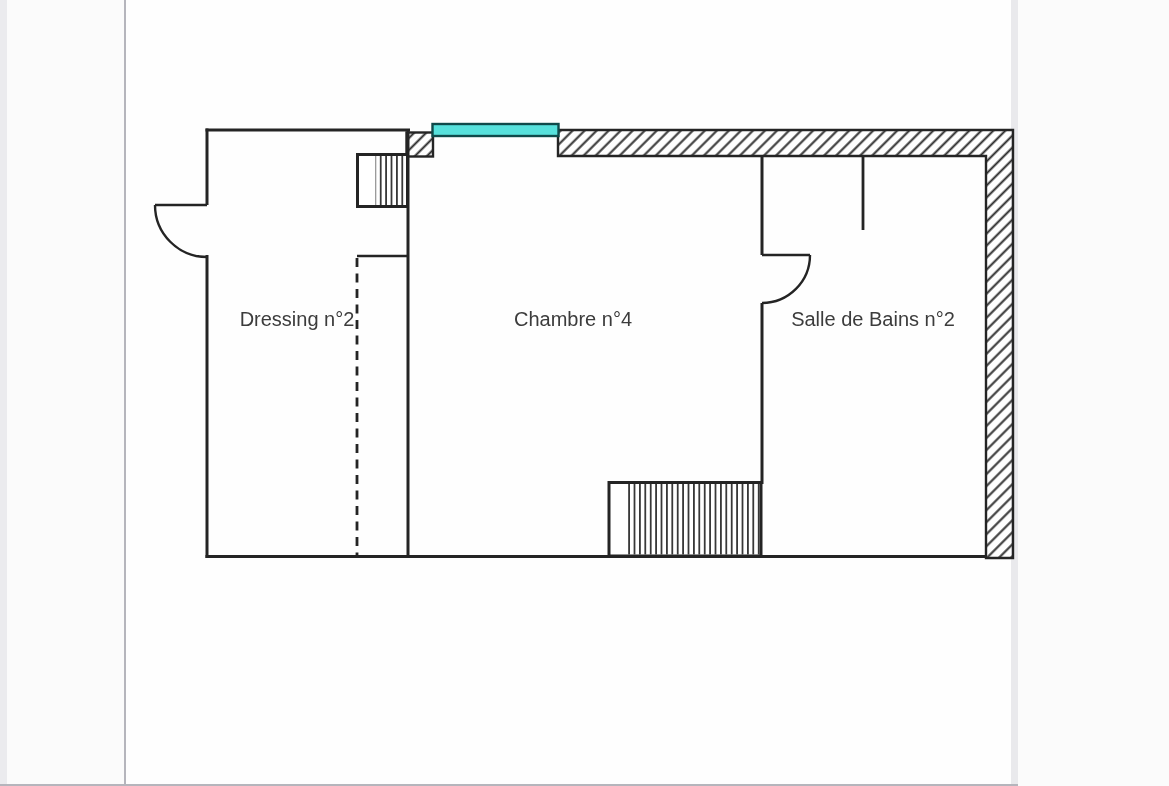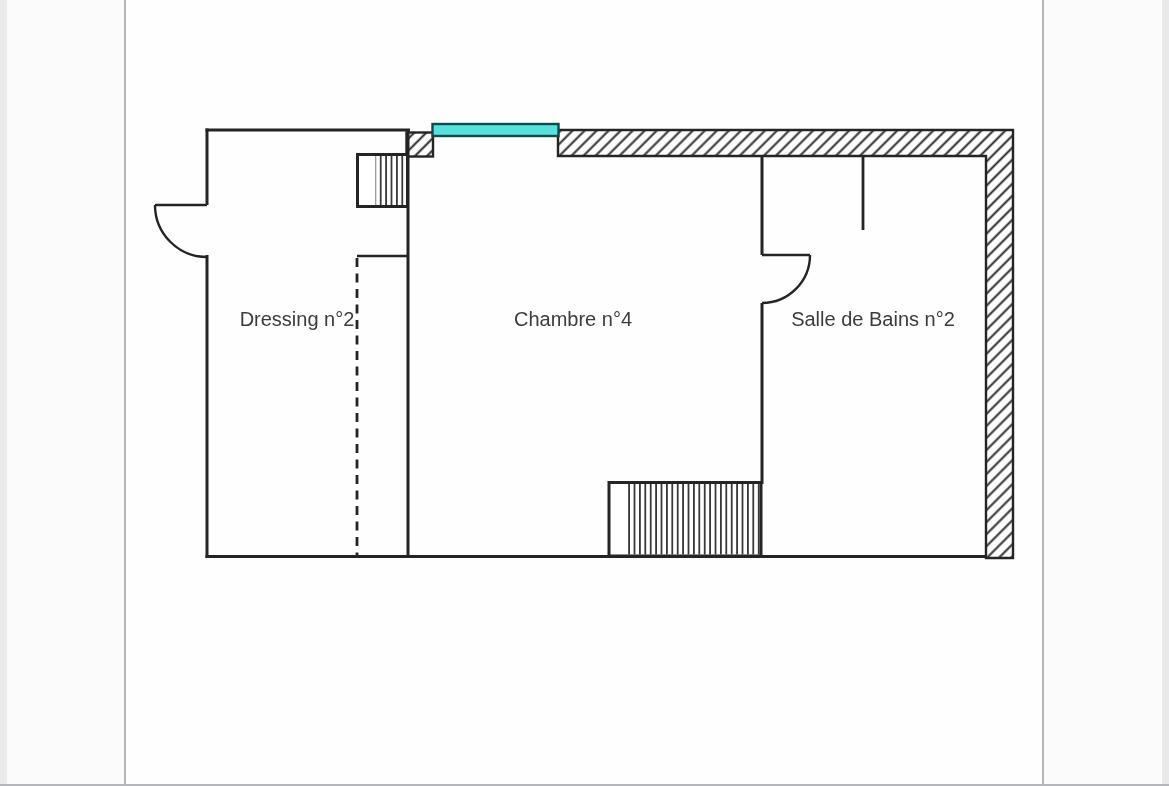--- a/index.html
+++ b/index.html
@@ -3,21 +3,21 @@
 <meta charset="utf-8">
 <style>
   html, body {
     margin: 0;
     padding: 0;
     background: #fbfbfb;
     font-family: "Liberation Sans", sans-serif;
   }
   .canvas {
     position: relative;
-    width: 1169px;
+    width: 1018px;
     height: 786px;
     overflow: hidden;
     background: #fbfbfb;
   }
   .edge-strip-left {
     position: absolute;
     left: 0; top: 0; bottom: 0;
     width: 7px;
     background: #ebebee;
   }

